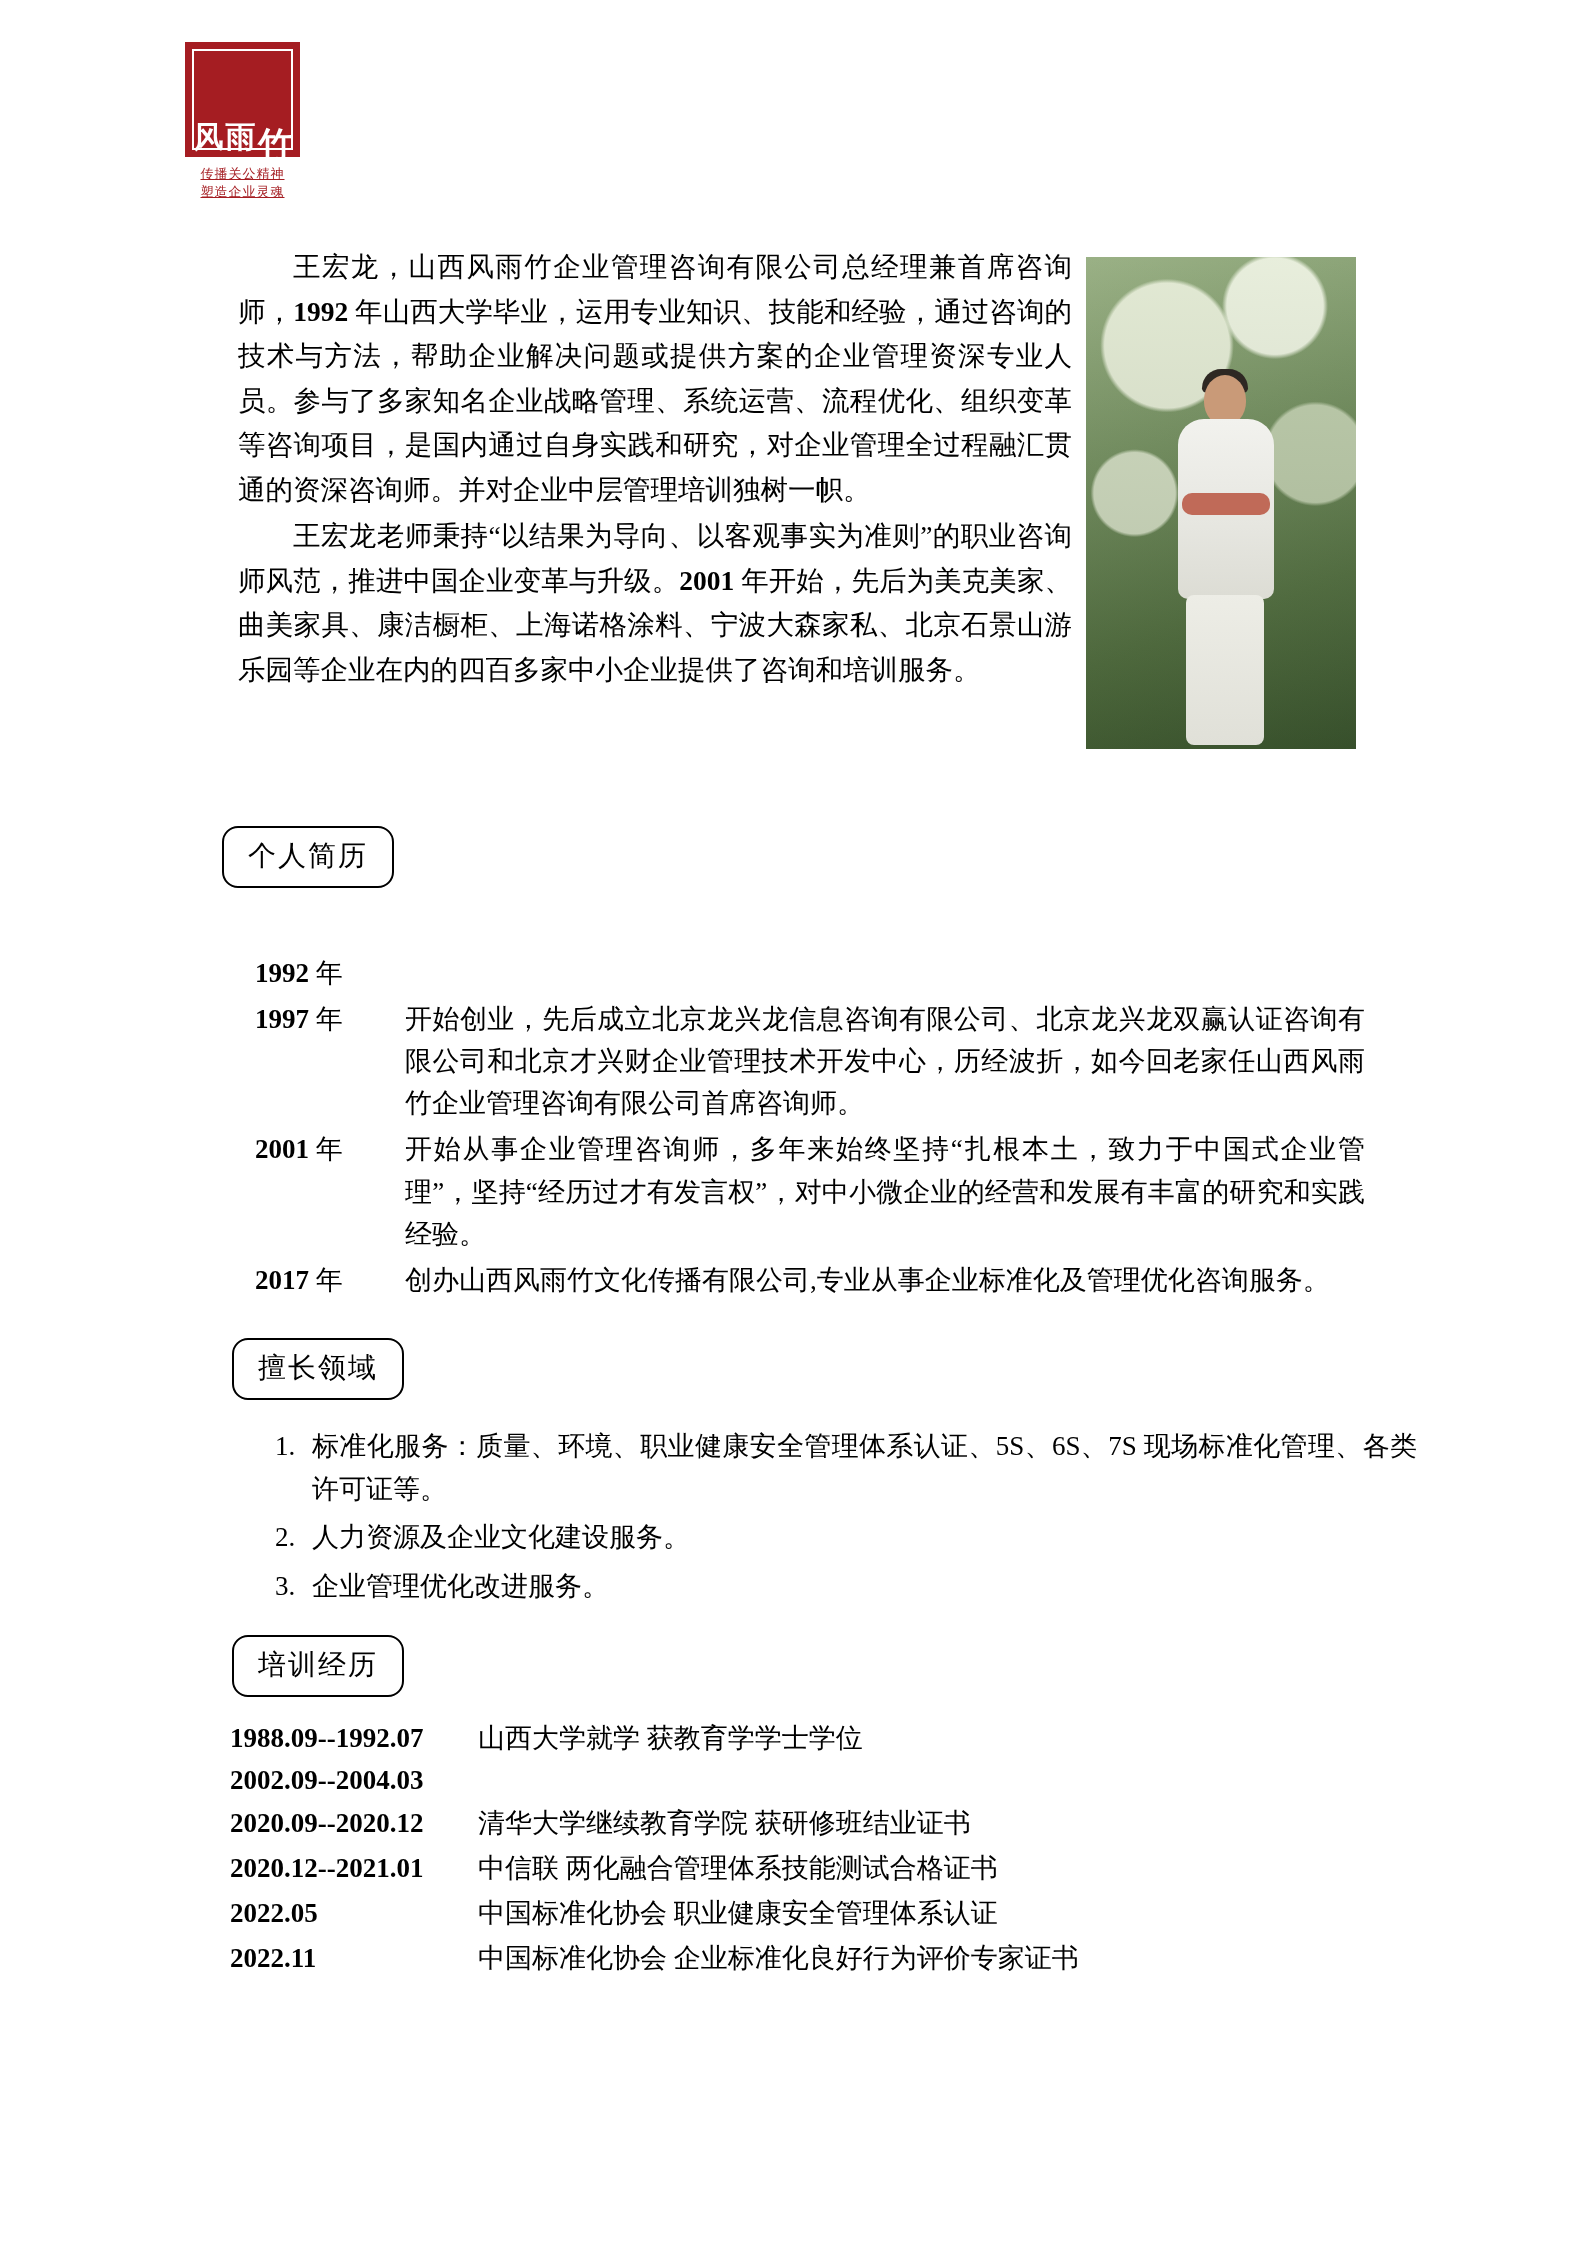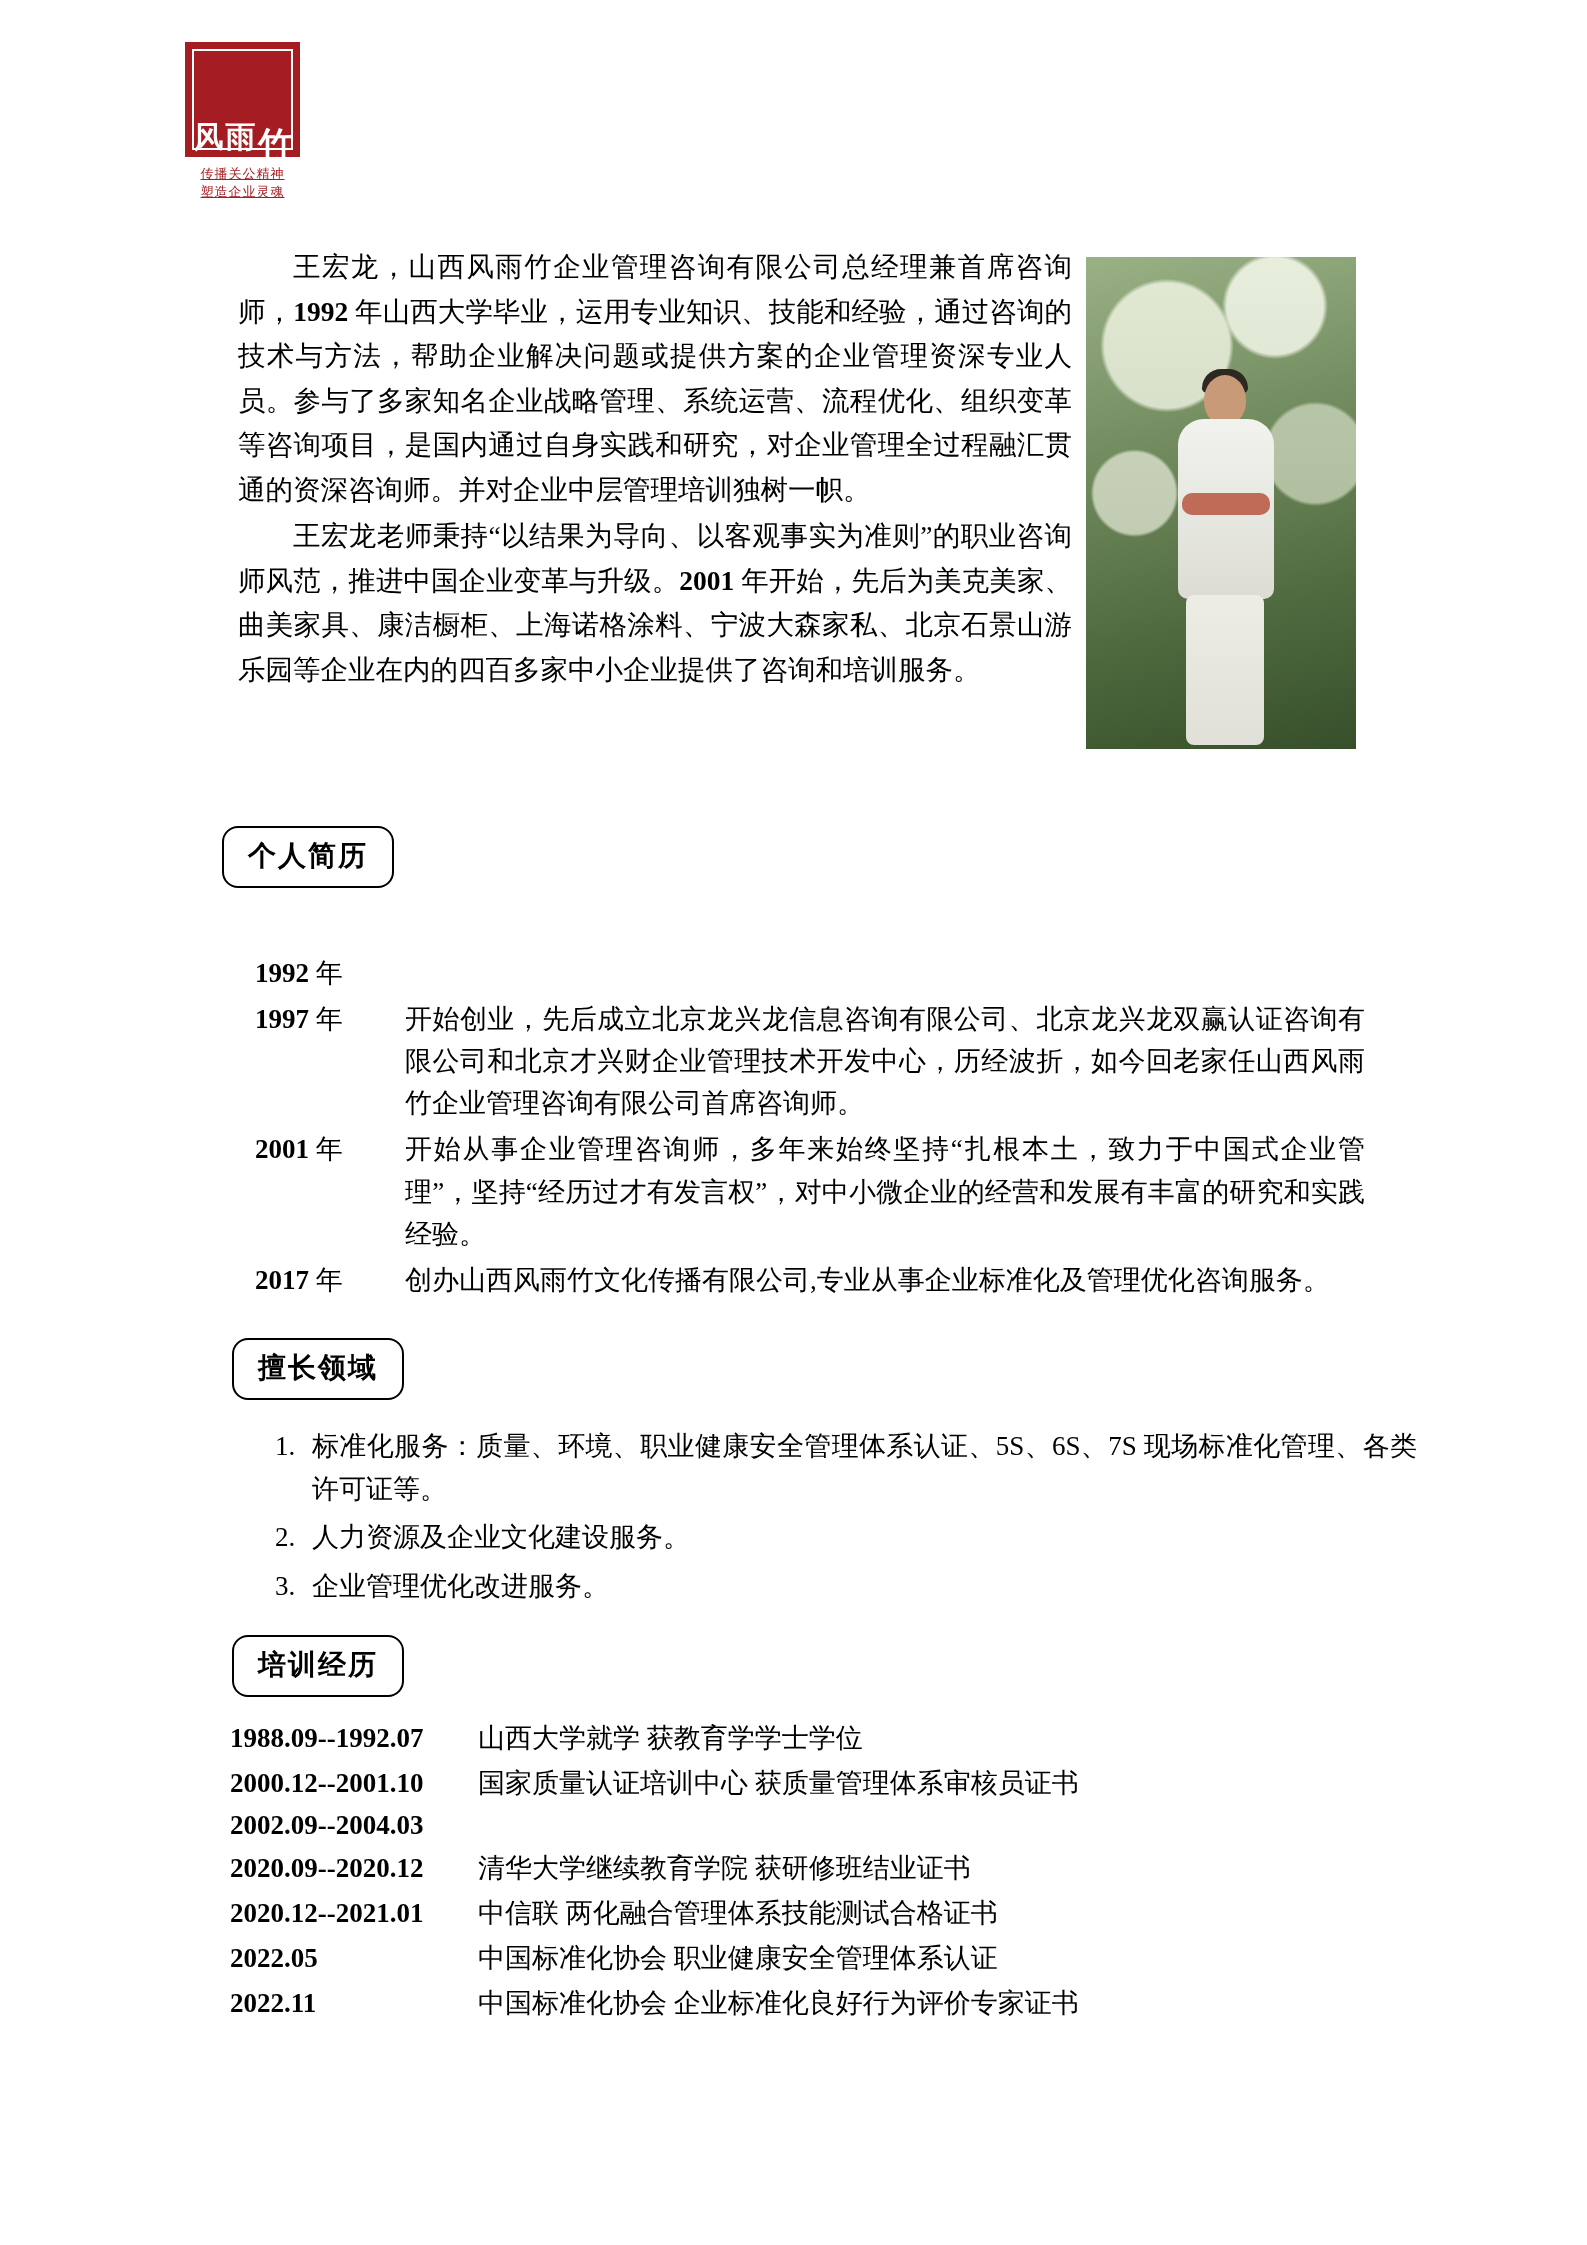--- a/index.html
+++ b/index.html
@@ -175,21 +175,21 @@
   .section-tag {
     display: inline-block;
     border: 2px solid #000;
     border-radius: 16px;
     padding: 9px 24px 11px 24px;
     font-size: 28px;
     font-family: "Liberation Serif", serif;
     letter-spacing: 2px;
     background: #fff;
   }
-  .tag-wrap { position: absolute; font-weight: bold; }
+  .tag-wrap { position: absolute; }
 
   
   .resume {
     position: absolute;
     left: 255px;
     top: 912px;
     width: 1110px;
     margin-top: 40px;
   }
   .resume-row {
@@ -327,24 +327,20 @@
   <div class="tag-wrap" style="left:232px; top:1635px;">
     <span class="section-tag">培训经历</span>
   </div>
 
   <div class="training">
     <div class="training-row">
       <div class="training-date">1988.09--1992.07</div>
       <div class="training-desc">山西大学就学    获教育学学士学位</div>
     </div>
     <div class="training-row">
-      <div class="training-date">2000.12--2001.10</div>
-      <div class="training-desc">国家质量认证培训中心    获质量管理体系审核员证书</div>
-    </div>
-    <div class="training-row">
       <div class="training-date">2002.09--2004.03</div>
     </div>
     <div class="training-row">
       <div class="training-date">2020.09--2020.12</div>
       <div class="training-desc">清华大学继续教育学院    获研修班结业证书</div>
     </div>
     <div class="training-row">
       <div class="training-date">2020.12--2021.01</div>
       <div class="training-desc">中信联   两化融合管理体系技能测试合格证书</div>
     </div>

